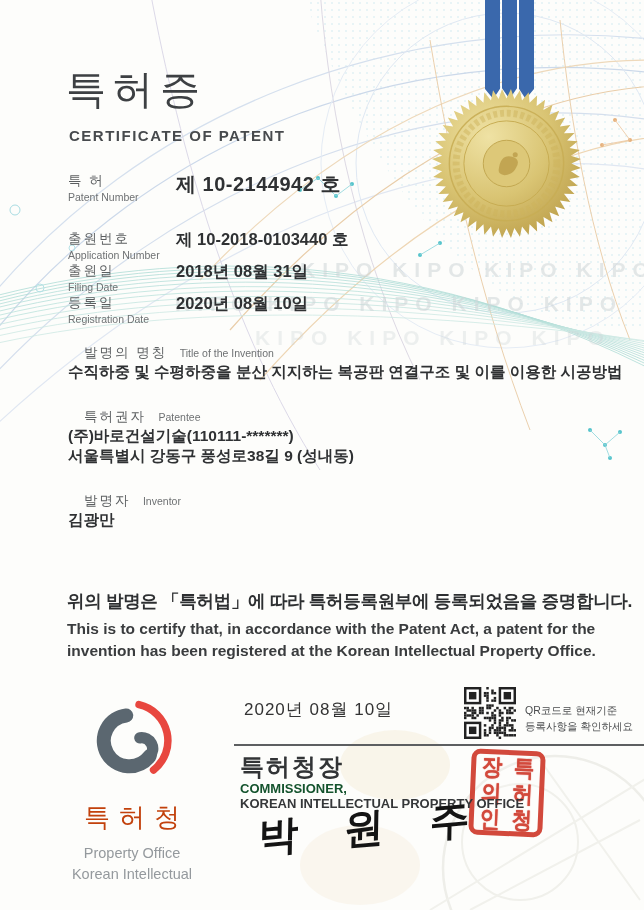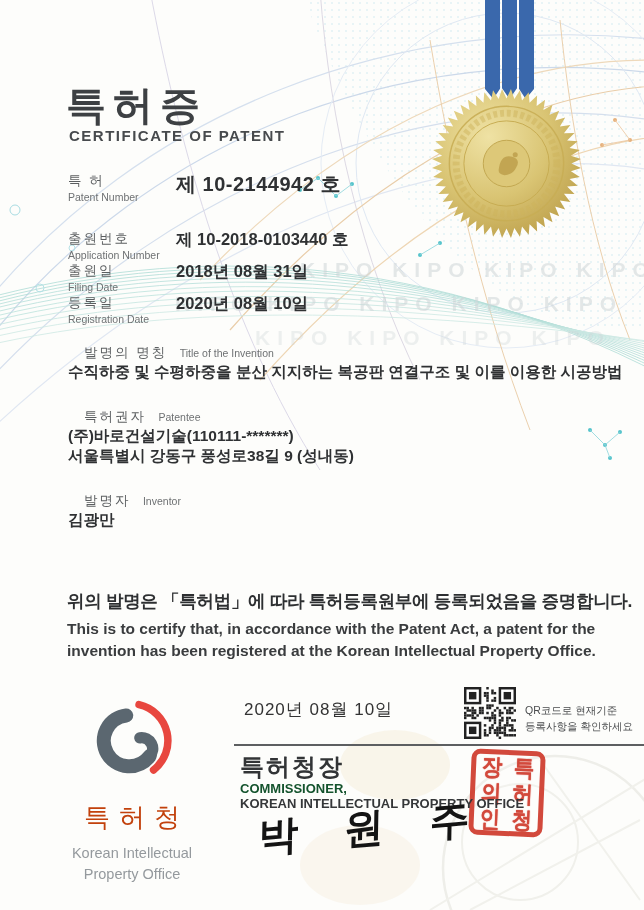--- a/index.html
+++ b/index.html
@@ -16,21 +16,21 @@
   .wm2{left:175px;top:292px;}
   .wm3{left:255px;top:326px;opacity:.35;}
 
   
   .ribbon{position:absolute;left:485px;top:0;width:49px;height:99px;z-index:2;
     background:linear-gradient(90deg,#3a68ac 0 15px,rgba(0,0,0,0) 15px 17px,#3a68ac 17px 32px,rgba(0,0,0,0) 32px 34px,#3a68ac 34px 49px);
     clip-path:polygon(0 0,100% 0,100% 90%,83% 100%,67% 88%,50% 100%,33% 88%,17% 100%,0 90%);}
   .medal{position:absolute;left:429px;top:86px;width:155px;height:155px;z-index:2;}
 
   
-  .title-ko{position:absolute;left:66px;top:78px;font-size:40px;font-weight:bold;
+  .title-ko{position:absolute;left:66px;top:62px;font-size:40px;font-weight:normal;
     letter-spacing:7px;color:#3d4043;}
   .title-en{position:absolute;left:69px;top:127px;font-size:15px;font-weight:bold;
     letter-spacing:1.5px;color:#474a4d;}
 
   
   .field{position:absolute;left:68px;}
   .f-ko{font-size:13.5px;color:#5c5f61;letter-spacing:2px;}
   .f-en{font-size:10.5px;color:#6e7173;margin-top:1px;}
   .f-val{position:absolute;left:176px;font-weight:bold;color:#2f3133;white-space:nowrap;}
   .v0{top:171px;font-size:20px;letter-spacing:.5px;}
@@ -382,18 +382,18 @@
   </div>
 
   <div class="agency">
     <svg class="logo" viewBox="0 0 100 100">
       <path d="M58 9.8 A42 42 0 0 1 74.5 84" stroke="#e8473f" stroke-width="8.5" fill="none" stroke-linecap="round"></path>
       <path d="M43.4 22.1 A29 29 0 1 0 70 68.5" stroke="#5b6770" stroke-width="16" fill="none" stroke-linecap="round"></path>
       <path d="M70 68.5 A12.5 12.5 0 0 0 59 47.5" stroke="#5b6770" stroke-width="13" fill="none" stroke-linecap="round"></path>
     </svg>
     <div class="agency-ko">특허청</div>
     <div class="agency-en">
+      <div>Property Office</div>
       <div>Korean Intellectual</div>
-      <div>Property Office</div>
     </div>
   </div>
 
 </div>
 
 </body></html>

